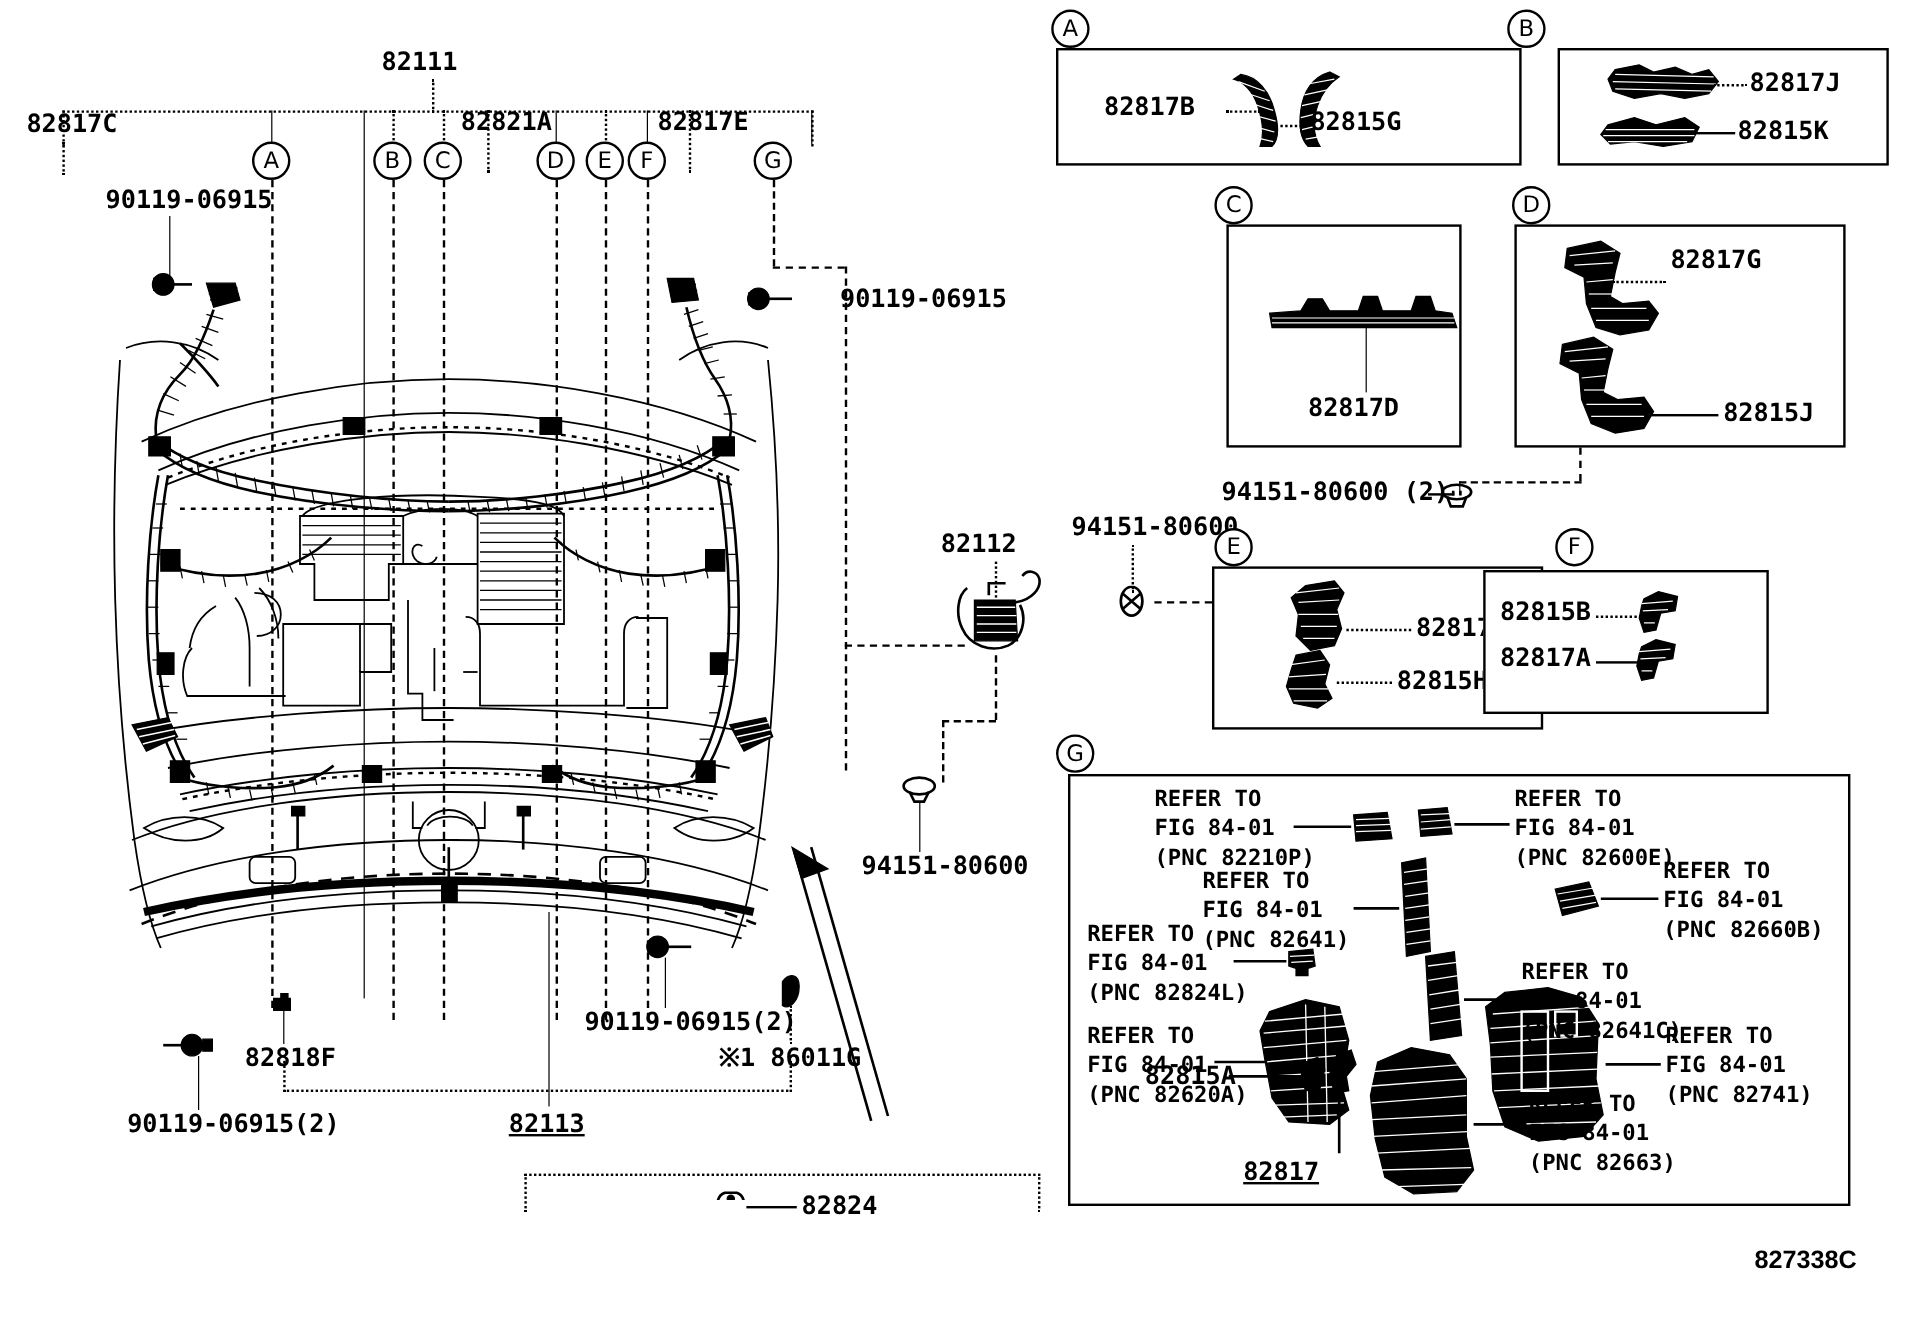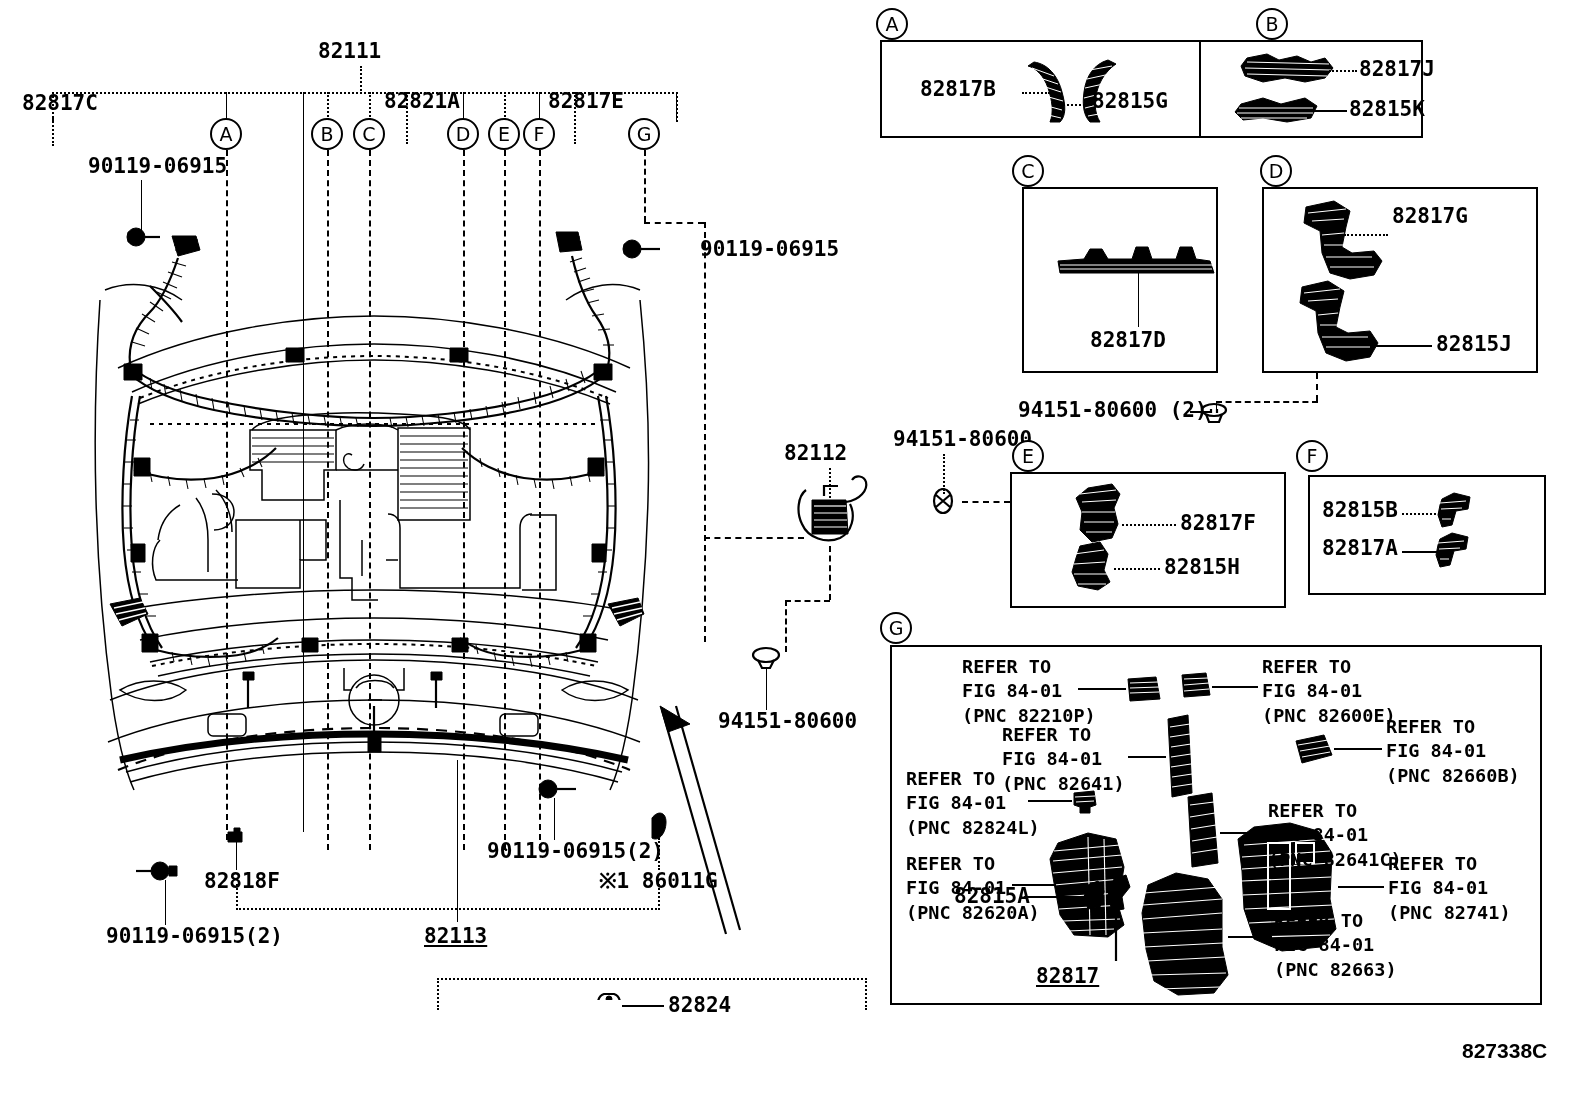--- a/index.html
+++ b/index.html
@@ -508,21 +508,21 @@
           <path d="M206 74 L 217 72"></path>
       </g>
     </svg>
     <div class="lbl" style="left:38px;top:36px;">82817B</div>
     <div class="hl dot" style="left:140px;top:50px;width:28px;"></div>
     <div class="lbl" style="left:210px;top:48px;">82815G</div>
     <div class="hl dot" style="left:174px;top:62px;width:36px;"></div>
   </div>
 
   <div class="circ" style="left:1256px;top:8px;">B</div>
-  <div class="panel" style="left:1199px;top:40px;width:224px;height:98px;padding-left:18px;">
+  <div class="panel" style="left:1298px;top:40px;width:276px;height:98px;padding-left:18px;">
     <svg class="art" width="276" height="98" viewBox="0 0 276 98">
 
       <path class="fillk" d="M46 16 L 66 12 L 78 18 L 96 14 L 110 20 L 124 16 L 132 26 L 124 36 L 104 40 L 84 36 L 62 40 L 44 34 L 40 24 Z"></path>
       <g class="hatch" style="stroke:#fff;stroke-width:1">
         <path d="M46 20 L 128 22"></path>
           <path d="M44 26 L 130 28"></path>
           <path d="M46 32 L 126 34"></path>
       </g>
 
       <path class="fillk" d="M40 62 L 62 56 L 80 62 L 104 56 L 116 64 L 110 76 L 86 80 L 62 76 L 42 78 L 34 70 Z"></path>
@@ -623,21 +623,21 @@
           <path d="M66 110 L 94 110"></path>
       </g>
     </svg>
     <div class="lbl" style="left:168px;top:38px;">82817F</div>
     <div class="hl dot" style="left:110px;top:50px;width:54px;"></div>
     <div class="lbl" style="left:152px;top:82px;">82815H</div>
     <div class="hl dot" style="left:102px;top:94px;width:46px;"></div>
   </div>
 
   <div class="circ" style="left:1296px;top:440px;">F</div>
-  <div class="panel" style="left:1308px;top:475px;width:238px;height:120px;">
+  <div class="panel" style="left:1236px;top:475px;width:238px;height:120px;">
     <svg class="art" width="238" height="120" viewBox="0 0 238 120">
 
       <path class="fillk" d="M132 22 L 144 16 L 160 20 L 158 32 L 146 34 L 142 48 L 132 50 L 128 38 L 130 28 Z"></path>
       <g class="hatch" style="stroke:#fff;stroke-width:1">
         <path d="M130 26 L 156 24"></path>
           <path d="M131 32 L 152 31"></path>
           <path d="M132 42 L 141 42"></path>
       </g>
 
       <path class="fillk" d="M130 62 L 142 56 L 158 60 L 156 72 L 144 74 L 140 88 L 130 90 L 126 78 L 128 68 Z"></path>

